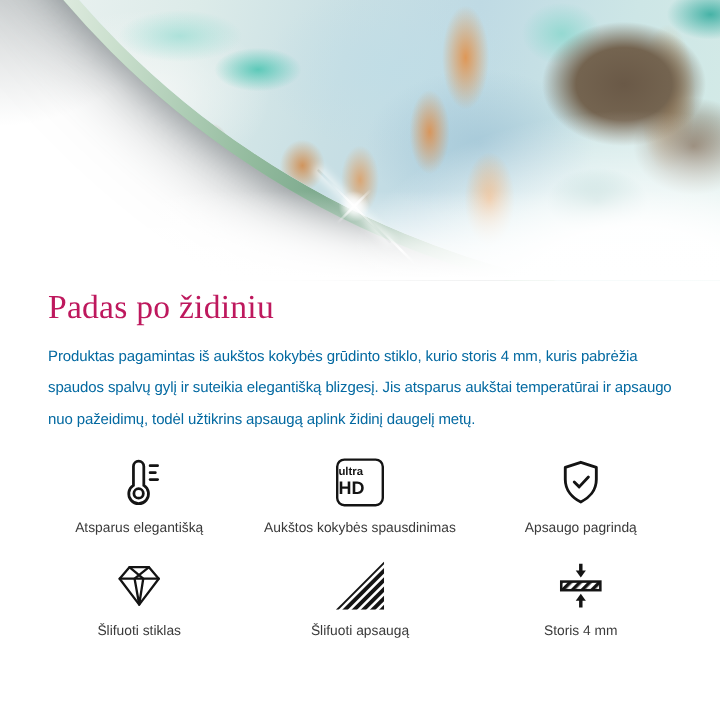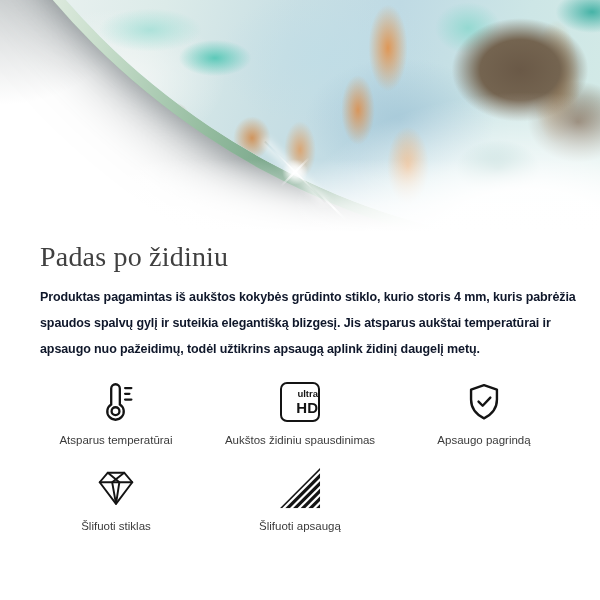--- a/index.html
+++ b/index.html
@@ -70,41 +70,41 @@
     background:radial-gradient(circle, rgba(255,255,255,1) 0%, rgba(255,255,255,0.7) 30%, rgba(255,255,255,0) 70%);
   }
   .sparkle-small{position:absolute;left:316px;top:190px;width:36px;height:36px;pointer-events:none;}
   .sparkle-small::before{content:"";position:absolute;left:50%;top:50%;width:36px;height:1.8px;
     transform:translate(-50%,-50%) rotate(45deg);
     background:linear-gradient(90deg, rgba(255,255,255,0) 0%, rgba(255,255,255,0.95) 50%, rgba(255,255,255,0) 100%);}
   
   .headline{
     margin:6px 40px 0 40px;
     font-family:"Liberation Serif", serif;
-    font-size:28px;line-height:34px;font-weight:400;color:#404040;letter-spacing:0.2px;
+    font-size:28px;line-height:34px;font-weight:400;color:#be185d;letter-spacing:0.2px;
   }
   .description{
     margin:10px 40px 0 40px;width:540px;
-    font-size:12.5px;line-height:26px;letter-spacing:-0.1px;color:#0f172a;font-weight:bold;
+    font-size:12.5px;line-height:26px;letter-spacing:-0.1px;color:#0369a1;
   }
   
   .features{
     display:grid;grid-template-columns:repeat(3,1fr);
     row-gap:18px;padding:0 24px;margin-top:16px;
   }
   .feature{display:flex;flex-direction:column;align-items:center;}
   .icon-box{height:48px;display:flex;align-items:center;justify-content:center;}
   .feature-label{margin-top:8px;font-size:11.5px;color:#3a3a3a;white-space:nowrap;}
   .ihd{
     width:40px;height:40px;border:2.5px solid #141414;border-radius:7px;
-    display:flex;flex-direction:column;align-items:flex-end;justify-content:center;
+    display:flex;flex-direction:column;align-items:flex-start;justify-content:center;
     color:#141414;line-height:1;box-sizing:border-box;
   }
   .ihd .u{font-size:9.5px;font-weight:700;letter-spacing:0;}
-  .ihd .hd{font-size:15px;font-weight:800;margin-top:1px;letter-spacing:0;margin-left:33px;}
+  .ihd .hd{font-size:15px;font-weight:800;margin-top:1px;letter-spacing:0;}
   svg.glyph{display:block;}
 </style>
 </head>
 <body>
 
 <div class="hero">
   <div class="edge-circle">
     <div class="edge-grad"></div>
   </div>
   <div class="face-circle">
@@ -130,31 +130,31 @@
       <svg class="glyph" width="46" height="46" viewBox="0 0 48 48" aria-hidden="true">
         <g fill="none" stroke="#141414" stroke-width="2.4" stroke-linecap="round">
           <path d="M19 10 a4.5 4.5 0 0 1 9 0 L28 26.6 a8.6 8.6 0 1 1 -9 0 Z"></path>
           <circle cx="23.5" cy="33.6" r="4.1"></circle>
           <path d="M33.5 9.5 h6.5"></path>
           <path d="M33.5 15.5 h4.5"></path>
           <path d="M33.5 21.5 h6.5"></path>
         </g>
       </svg>
     </div>
-    <div class="feature-label">Atsparus temperatūrai</div>
+    <div class="feature-label">Atsparus elegantišką</div>
   </div>
 
   <div class="feature">
     <div class="icon-box">
       <div class="ihd">
         <span class="u">ultra</span>
         <span class="hd">HD</span>
       </div>
     </div>
-    <div class="feature-label">Aukštos židiniu spausdinimas</div>
+    <div class="feature-label">Aukštos kokybės spausdinimas</div>
   </div>
 
   <div class="feature">
     <div class="icon-box">
       <svg class="glyph" width="46" height="46" viewBox="0 0 48 48" aria-hidden="true">
         <g fill="none" stroke="#141414" stroke-width="2.5" stroke-linecap="round" stroke-linejoin="round">
           <path d="M24 6.5 L37.5 11 v10.5 c0 9.6 -6.6 16.2 -13.5 19.6 C17.1 37.7 10.5 31.1 10.5 21.5 V11 Z"></path>
           <path d="M18.3 23.6 l4.3 4.3 L30.6 19.4"></path>
         </g>
       </svg>
@@ -189,14 +189,34 @@
           <line x1="17" y1="47" x2="47" y2="17"></line>
           <line x1="25" y1="47" x2="47" y2="25"></line>
           <line x1="33" y1="47" x2="47" y2="33"></line>
           <line x1="41" y1="47" x2="47" y2="41"></line>
         </g>
       </svg>
     </div>
     <div class="feature-label">Šlifuoti apsaugą</div>
   </div>
 
+  <div class="feature">
+    <div class="icon-box">
+      <svg class="glyph" width="46" height="46" viewBox="0 0 48 48" aria-hidden="true">
+        <defs>
+          <pattern id="hatch" width="6" height="6" patternUnits="userSpaceOnUse" patternTransform="rotate(45)">
+            <rect width="6" height="6" fill="#ffffff"></rect>
+            <rect width="3" height="6" fill="#141414"></rect>
+          </pattern>
+        </defs>
+        <rect x="7" y="20.5" width="34" height="7.5" fill="url(#hatch)" stroke="#141414" stroke-width="2.2"></rect>
+        <g stroke="#141414" stroke-width="3" fill="#141414" stroke-linecap="butt">
+          <line x1="24" y1="5" x2="24" y2="11.5"></line>
+          <polygon points="19.6,10.8 28.4,10.8 24,17" stroke="none"></polygon>
+          <line x1="24" y1="43" x2="24" y2="36.5"></line>
+          <polygon points="19.6,37.2 28.4,37.2 24,31" stroke="none"></polygon>
+        </g>
+      </svg>
+    </div>
+    <div class="feature-label">Storis 4 mm</div>
+  </div>
 
 </div>
 
 </body></html>

